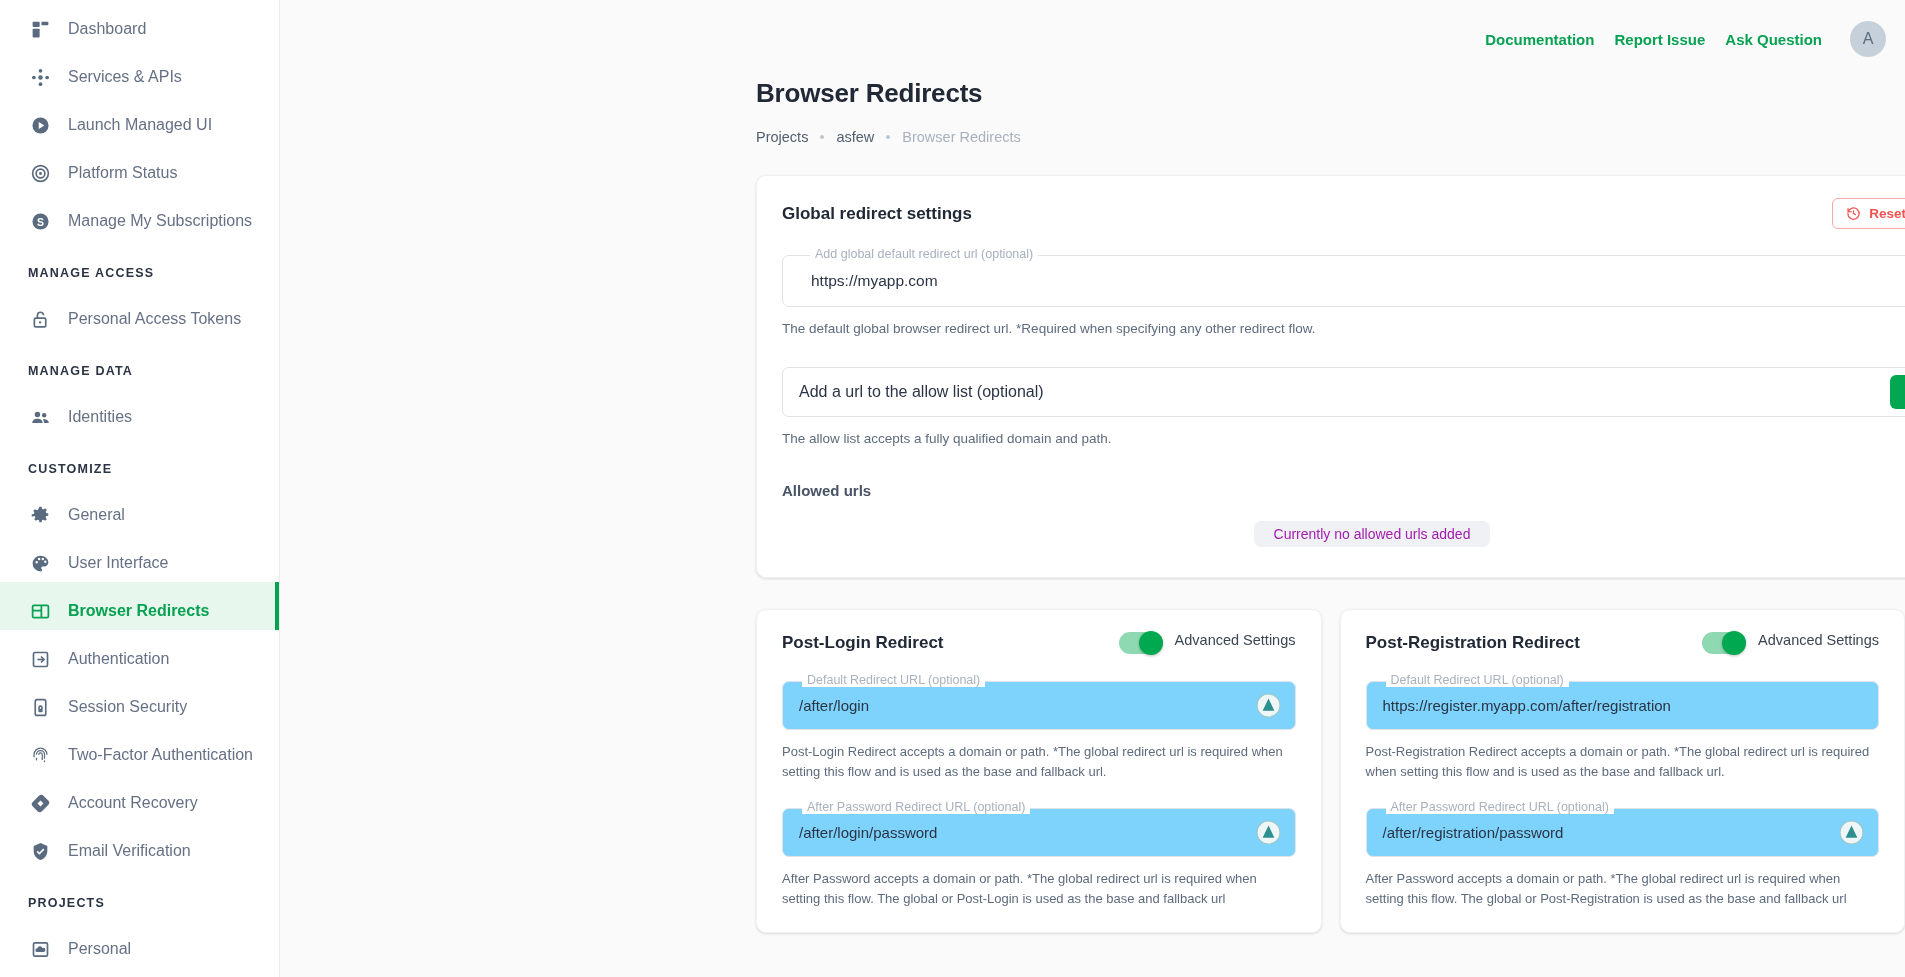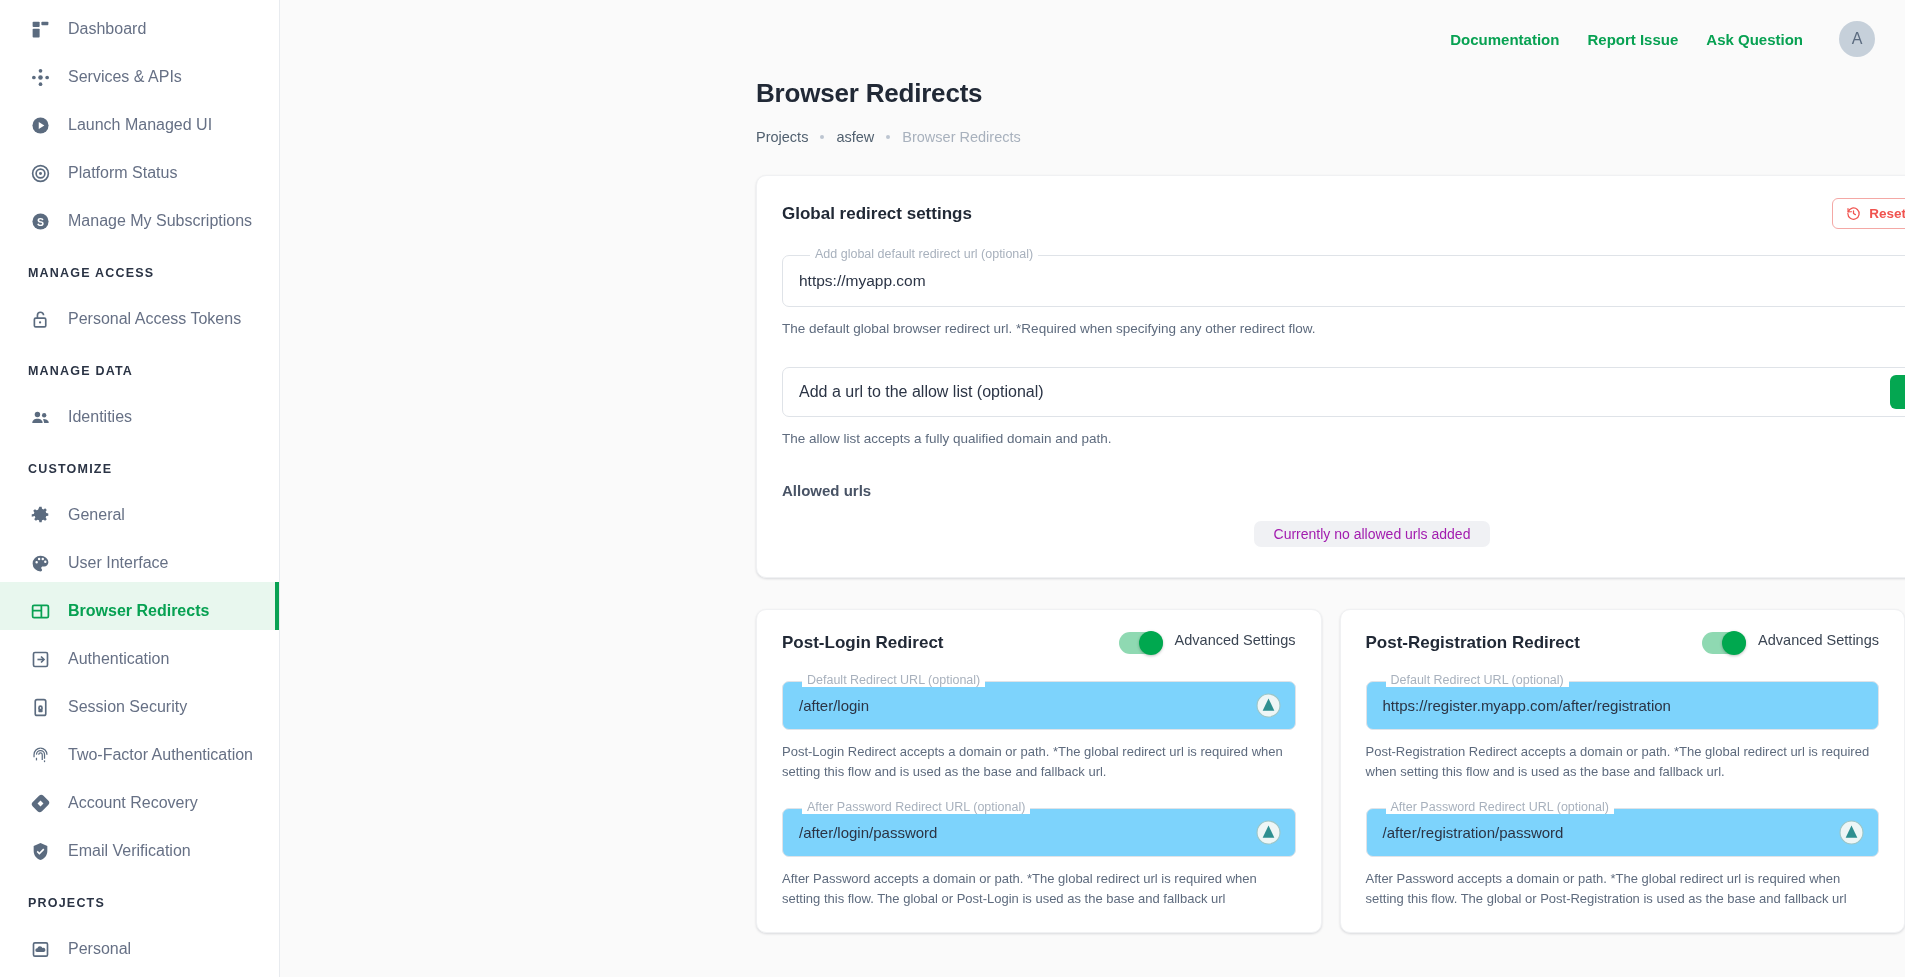--- a/index.html
+++ b/index.html
@@ -37,21 +37,21 @@
   .nav-section {
     padding:26px 20px 10px 28px;
     font-size:12.5px; font-weight:bold; letter-spacing:1.2px;
     color:#2b3445; text-transform:uppercase;
   }
 
   
   .main { flex:1; height:977px; position:relative; overflow:hidden; }
   .topbar {
     height:78px; display:flex; align-items:center; justify-content:flex-end;
-    gap:28px; padding-right:30px;
+    gap:20px; padding-right:19px;
   }
   .topbar a {
     color:#07a152; font-size:15px; font-weight:bold; text-decoration:none; cursor:pointer;
   }
   .avatar {
     width:36px; height:36px; border-radius:50%;
     background:#c6d0da; color:#5b6b7f;
     display:flex; align-items:center; justify-content:center;
     font-size:16px; margin-left:8px; cursor:pointer;
   }
@@ -86,21 +86,21 @@
   .field { position:relative; margin-top:26px; }
   .field .box {
     border:1px solid #dfe3e8; border-radius:7px;
     height:52px; display:flex; align-items:center;
     padding:0 16px; background:#fff;
   }
   .field .legend {
     position:absolute; top:-8px; left:28px; padding:0 5px;
     background:#fff; font-size:12.5px; color:#a8b1bd;
   }
-  .field .val { font-size:15.5px; color:#2b3445; }
+  .field .val { font-size:15.5px; color:#2b3445;margin-left:12px; }
   .helper { margin-top:12px; font-size:13.5px; color:#5e6b7e; line-height:1.45; }
 
   .allow-row { display:flex; align-items:center; gap:14px; margin-top:28px; }
   .allow-row .box {
     flex:1; border:1px solid #dfe3e8; border-radius:7px; height:50px;
     display:flex; align-items:center; padding:0 16px; background:#fff;
   }
   .btn-add {
     width:62px; height:34px; border-radius:6px; background:#04a751;
     border:none; color:#fff; display:flex; align-items:center; justify-content:center;

